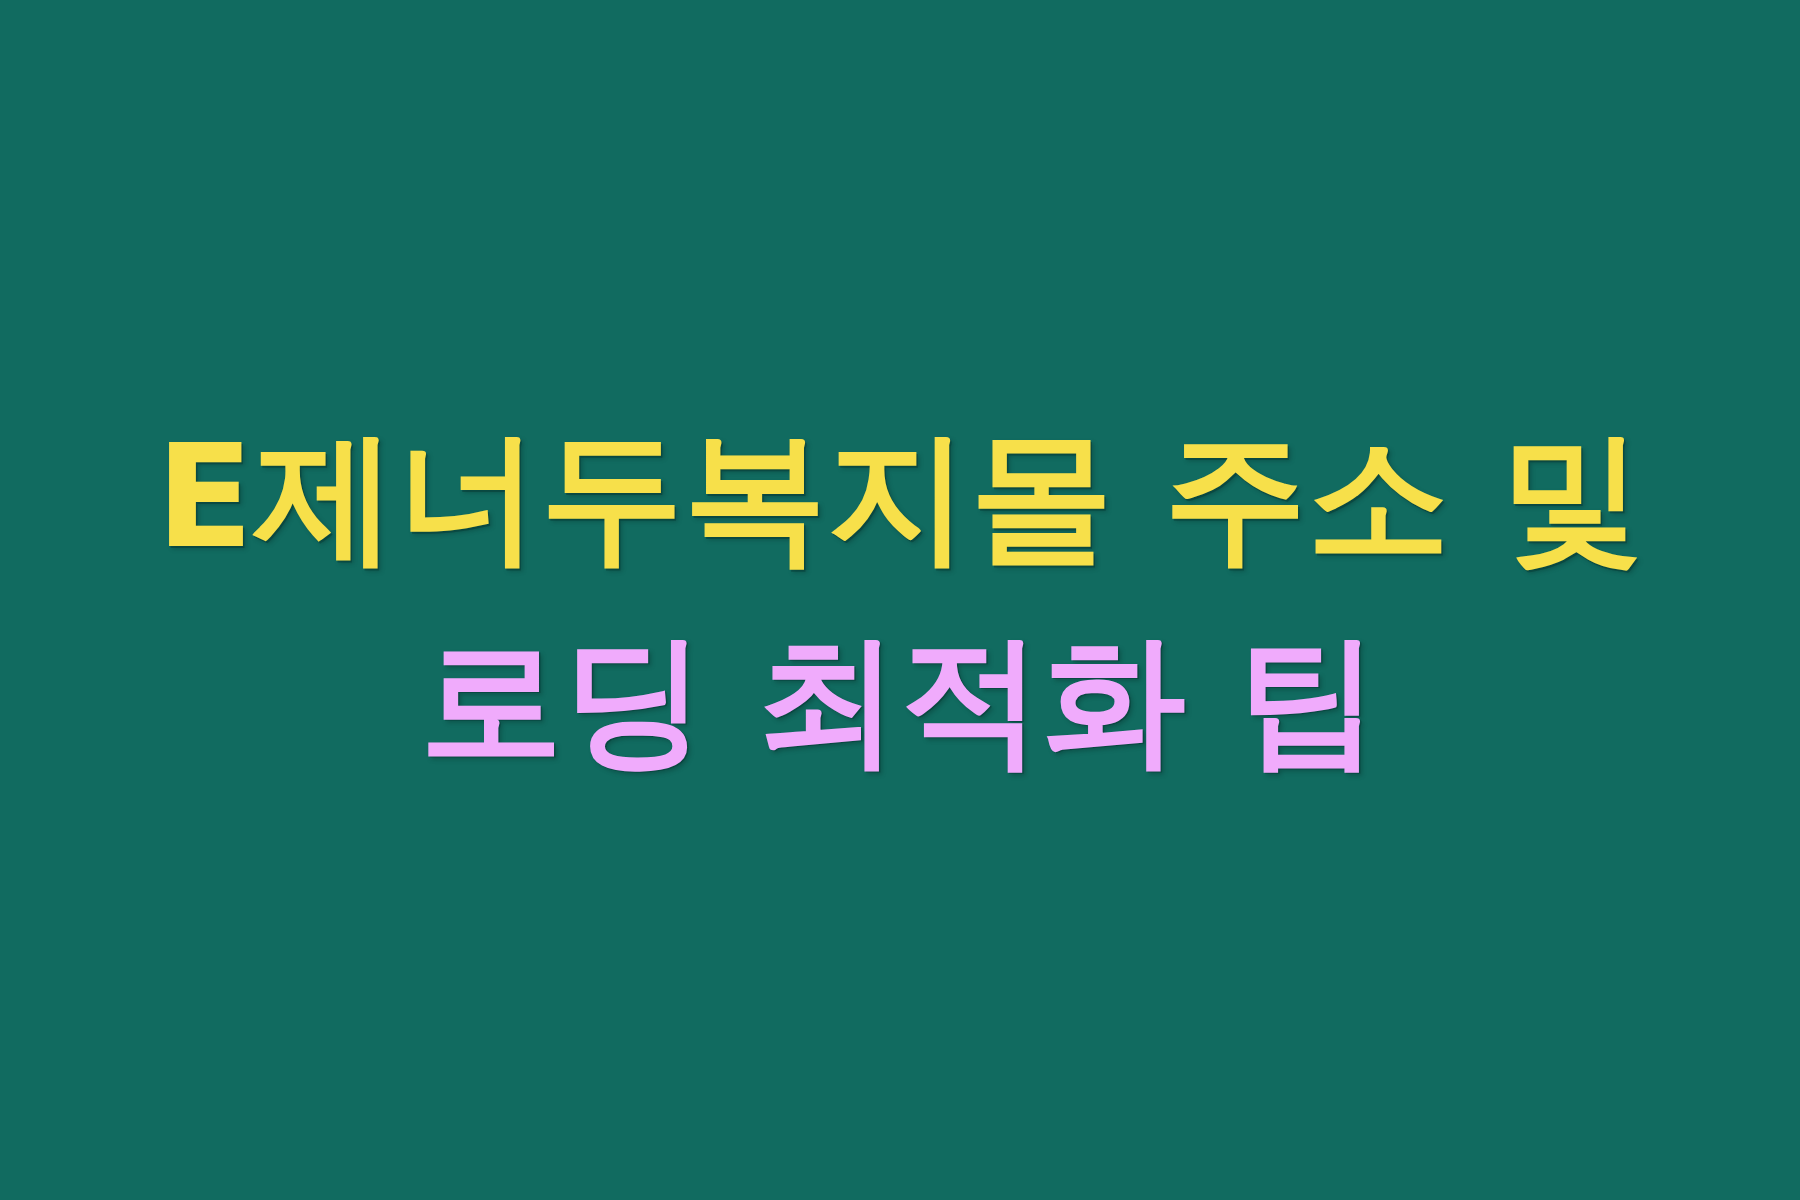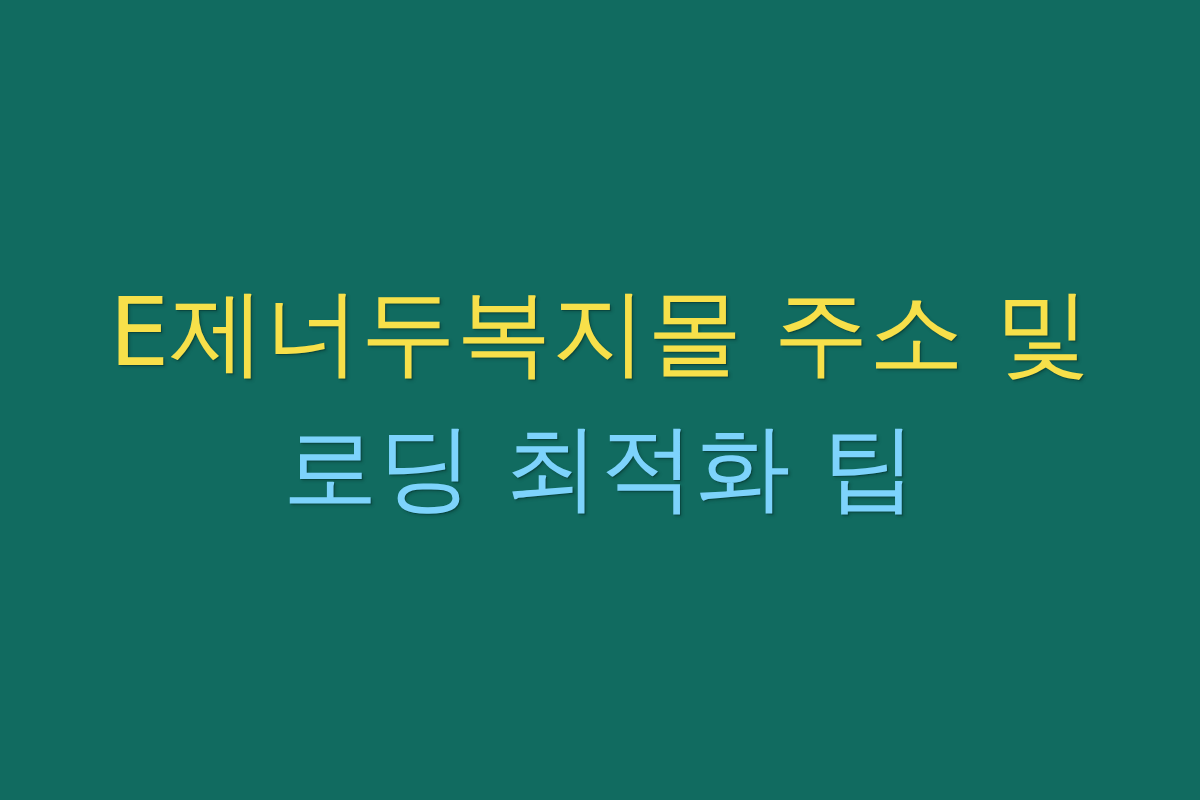--- a/index.html
+++ b/index.html
@@ -29,21 +29,21 @@
   #title-block {
     width: 1080px;
     text-align: center;
     user-select: none;
   }
 
   .title-line {
     display: block;
     color: #F7E04A;
     font-family: "DejaVu Sans", "Liberation Sans", sans-serif;
-    font-weight: 400;
+    font-weight: 700;
     font-size: 96px;
     line-height: 1.42;
     letter-spacing: 0.5px;
     white-space: nowrap;
     text-shadow:
        1px 1px 0 rgba(8, 60, 54, 0.55),
        2px 2px 3px rgba(8, 60, 54, 0.45);
   }
 
   .title-line.line-1 {
@@ -56,17 +56,17 @@
 </style>
 </head>
 <body>
 
 <div id="title-card" style="background-color: rgb(17, 107, 96);">
 
   <div id="title-block">
 
     <span class="title-line line-1" style="color: rgb(247, 224, 74);">E제너두복지몰 주소 및</span>
 
-    <span class="title-line line-2" style="color: #7dd3fc;">로딩 최적화 팁</span>
+    <span class="title-line line-2" style="color: #f0abfc;">로딩 최적화 팁</span>
 
   </div>
 
 </div>
 
 </body></html>

